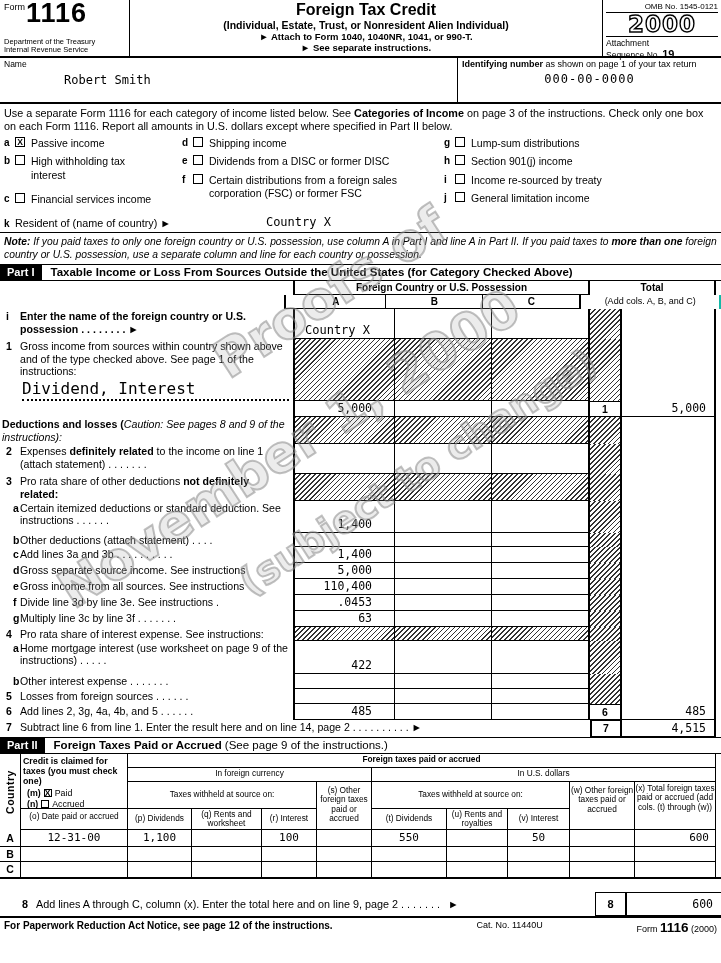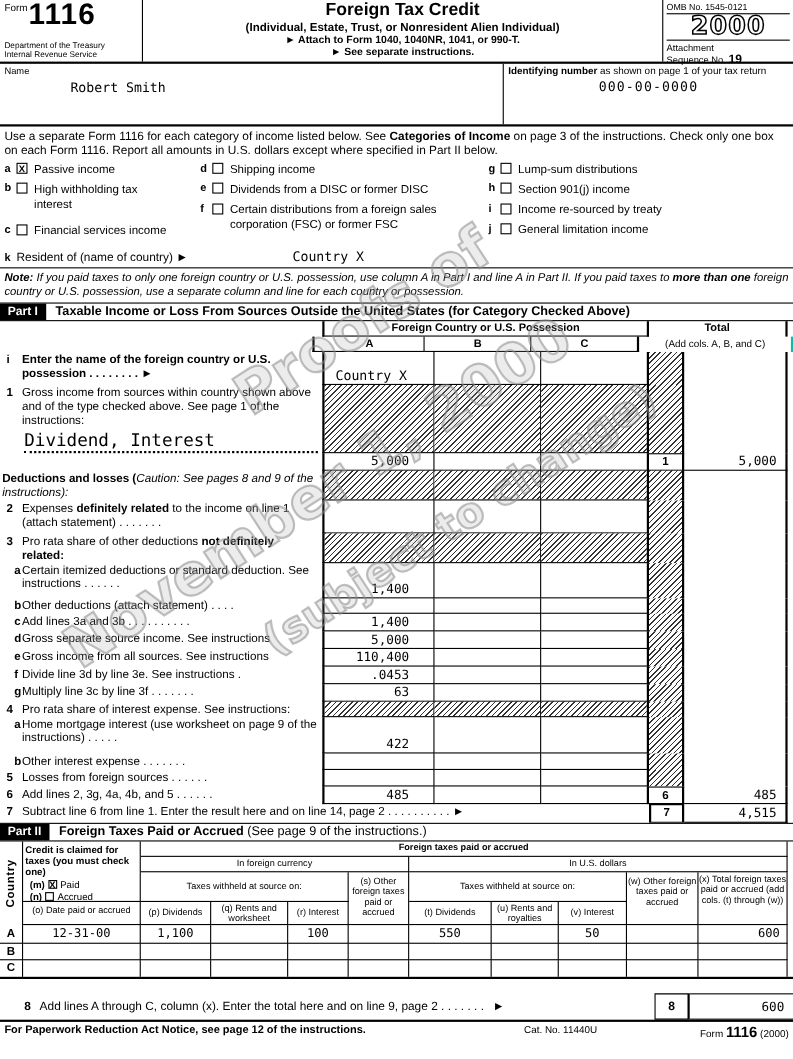--- a/index.html
+++ b/index.html
@@ -18,27 +18,27 @@
   .hdr { display:flex; border-bottom:2.5px solid #000; height:58px; }
   .hdr-left { width:130px; border-right:1.5px solid #000; padding:2px 4px 1px 4px; display:flex; flex-direction:column; }
   .form-word { font-size:9px; }
   .form-num-big { font-size:27px; font-weight:bold; letter-spacing:1px; line-height:0.9; margin-left:22px; margin-top:-11px; }
   .agency { font-size:7.5px; margin-top:auto; line-height:1.15; }
   .hdr-center { flex:1; text-align:center; border-right:1.5px solid #000; padding-top:2px; }
   .title { font-size:16px; font-weight:bold; line-height:1.05; }
   .subtitle { font-size:10.5px; font-weight:bold; }
   .attach, .seeinstr { font-size:9.5px; font-weight:bold; }
   .hdr-right { width:118px; padding:2px 3px; display:flex; flex-direction:column; }
-  .omb { font-size:8px; border-bottom:1px solid #000; padding-bottom:1px; }
+  .omb { font-size:8px; border-bottom:1px solid #000; padding-bottom:1px;text-align:right; }
   .year { font-size:23px; font-weight:bold; font-family:"DejaVu Sans",sans-serif; text-align:center; color:#fff; -webkit-text-stroke:1.4px #000; letter-spacing:1px; line-height:1.0; }
   .att-seq { font-size:8.5px; border-top:1px solid #000; padding-top:1px; line-height:1.2; }
   .seq-19 { font-weight:bold; font-size:11px; }
 
   
-  .namerow { display:flex; height:57px; border-bottom:2px solid #000; }
+  .namerow { display:flex; height:46px; border-bottom:2px solid #000; }
   .name-left { flex:1; padding:1px 4px; }
   .fld-label { font-size:8.5px; }
   .entry { font-family:"DejaVu Sans Mono", monospace; font-size:12px; }
   .name-val { margin:4px 0 0 60px; }
   .id-box { width:264px; border-left:1.5px solid #000; padding:1px 4px; text-align:left; }
   .id-lab { font-size:9px; }
   .id-val { text-align:center; margin-top:3px; letter-spacing:1px; }
 
   
   .intro { padding:3px 6px 1px 4px; font-size:10.8px; line-height:1.22; }

